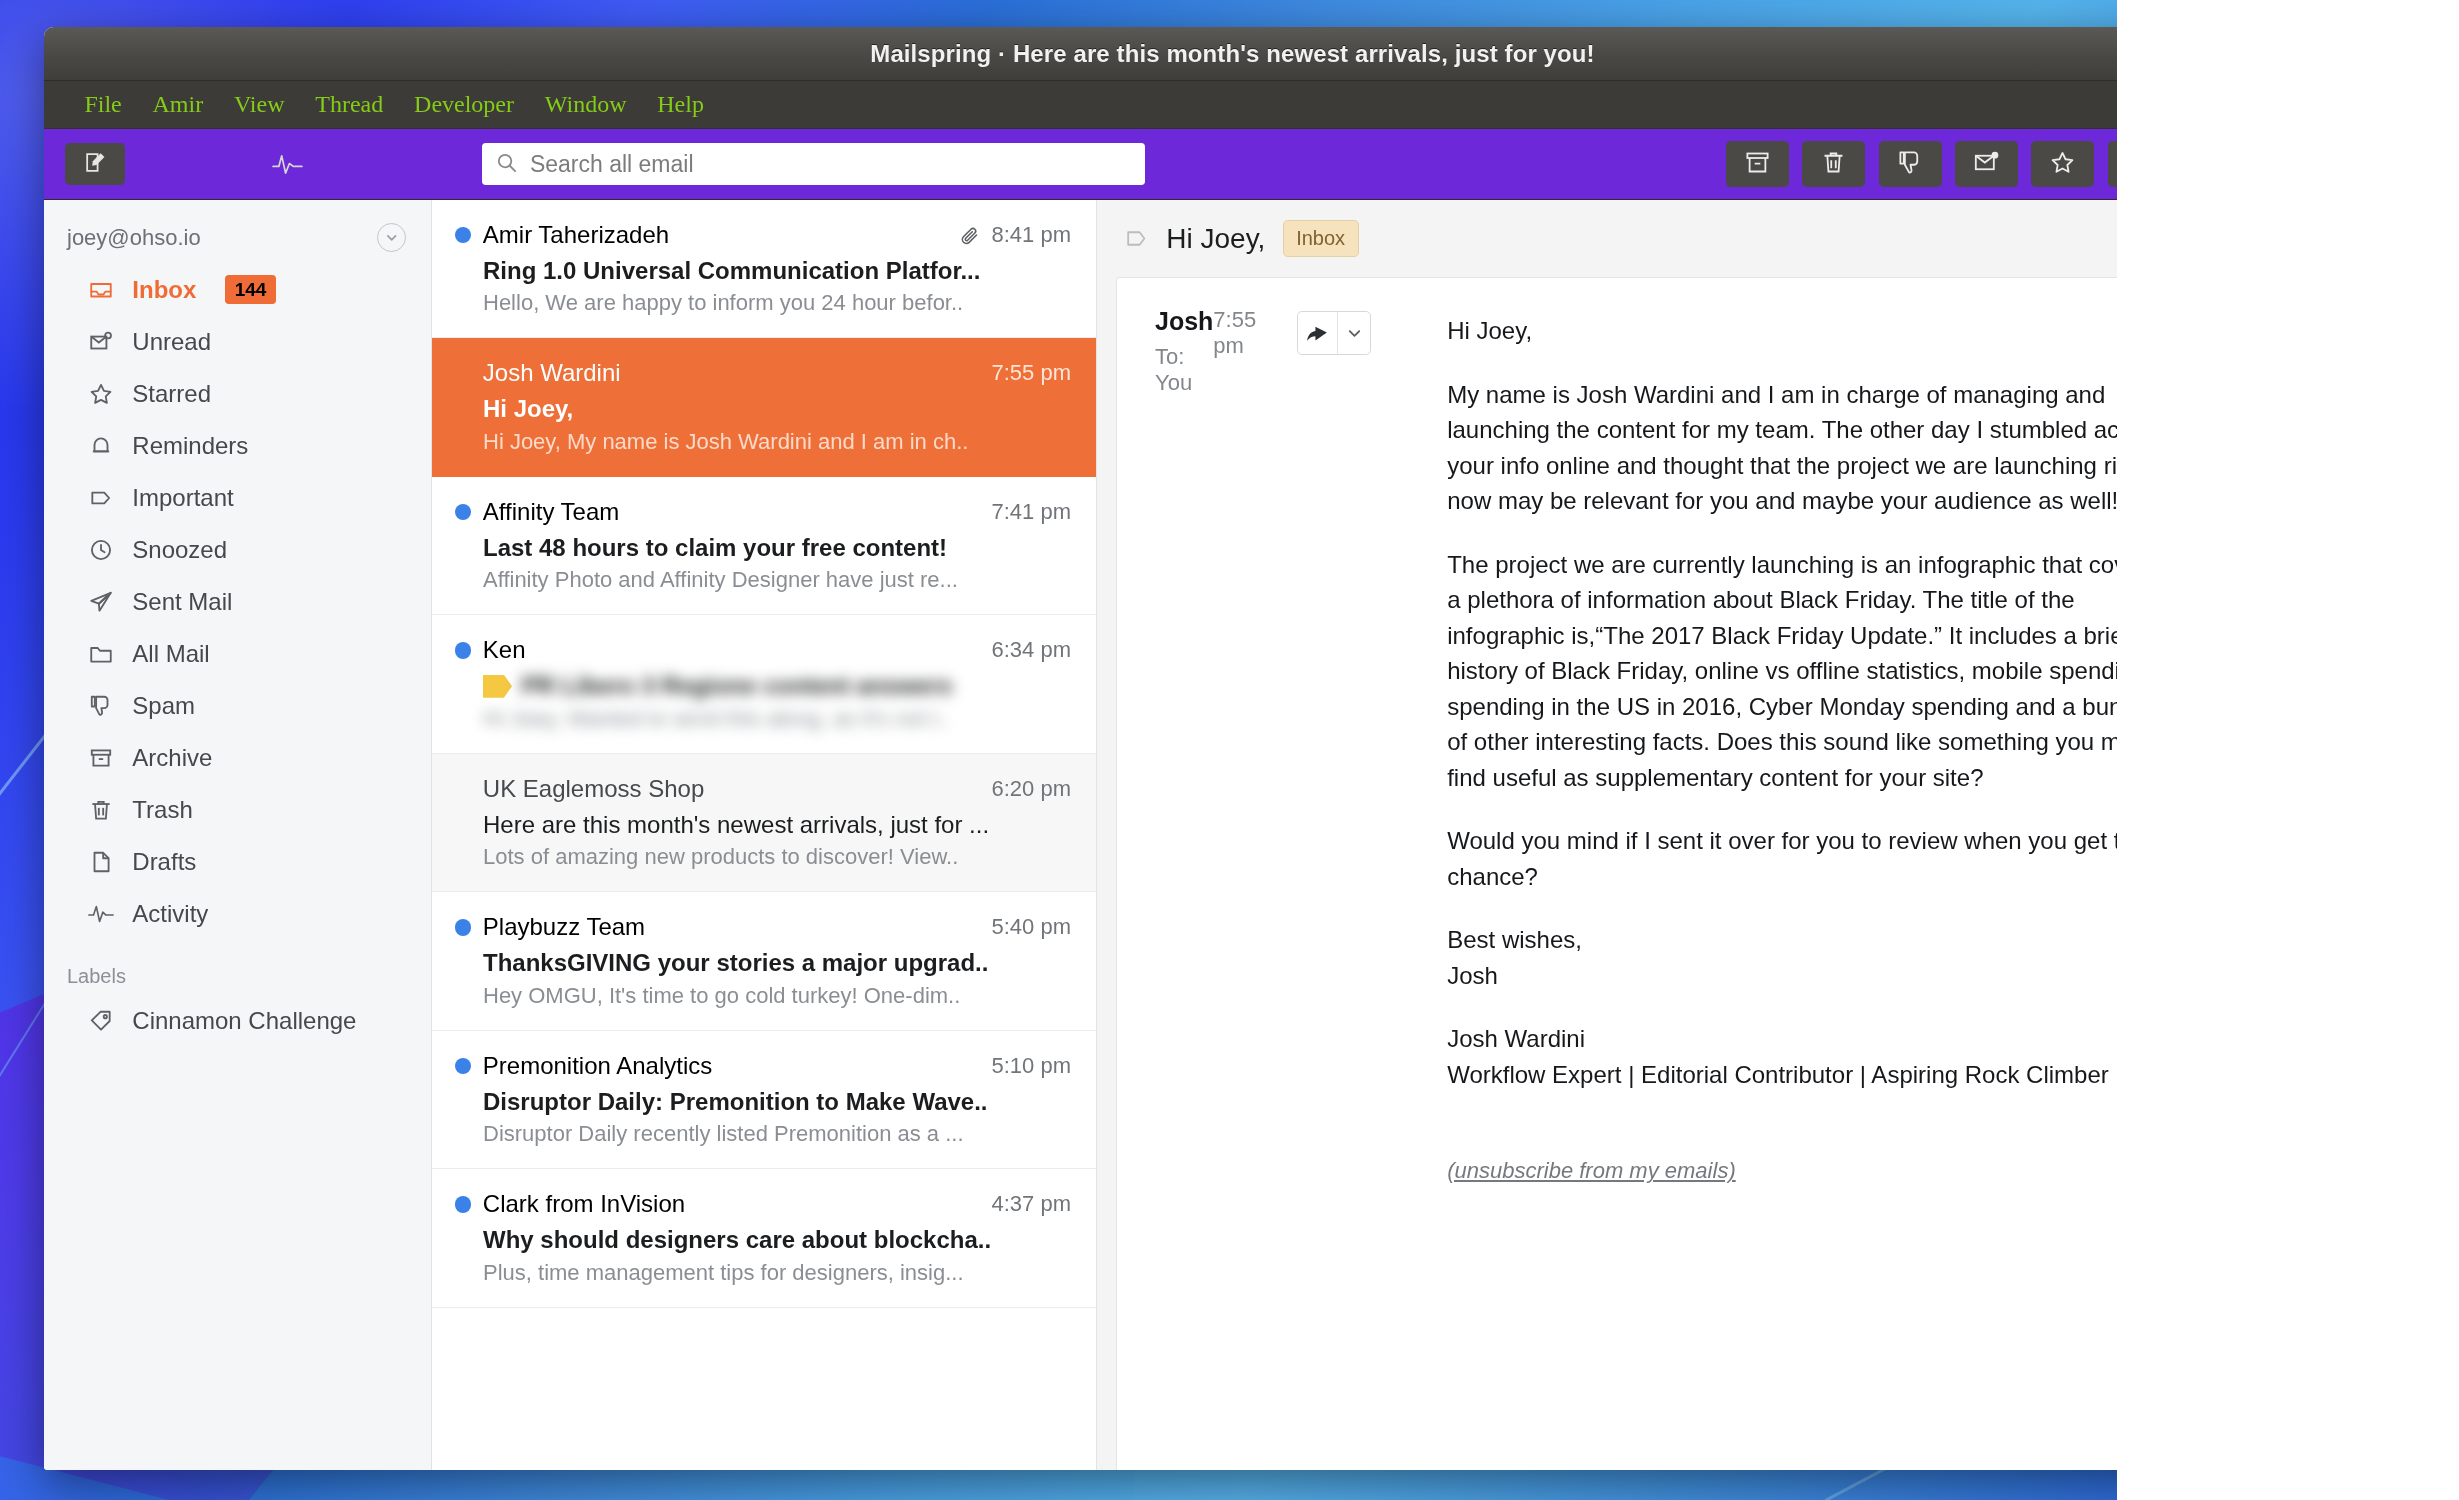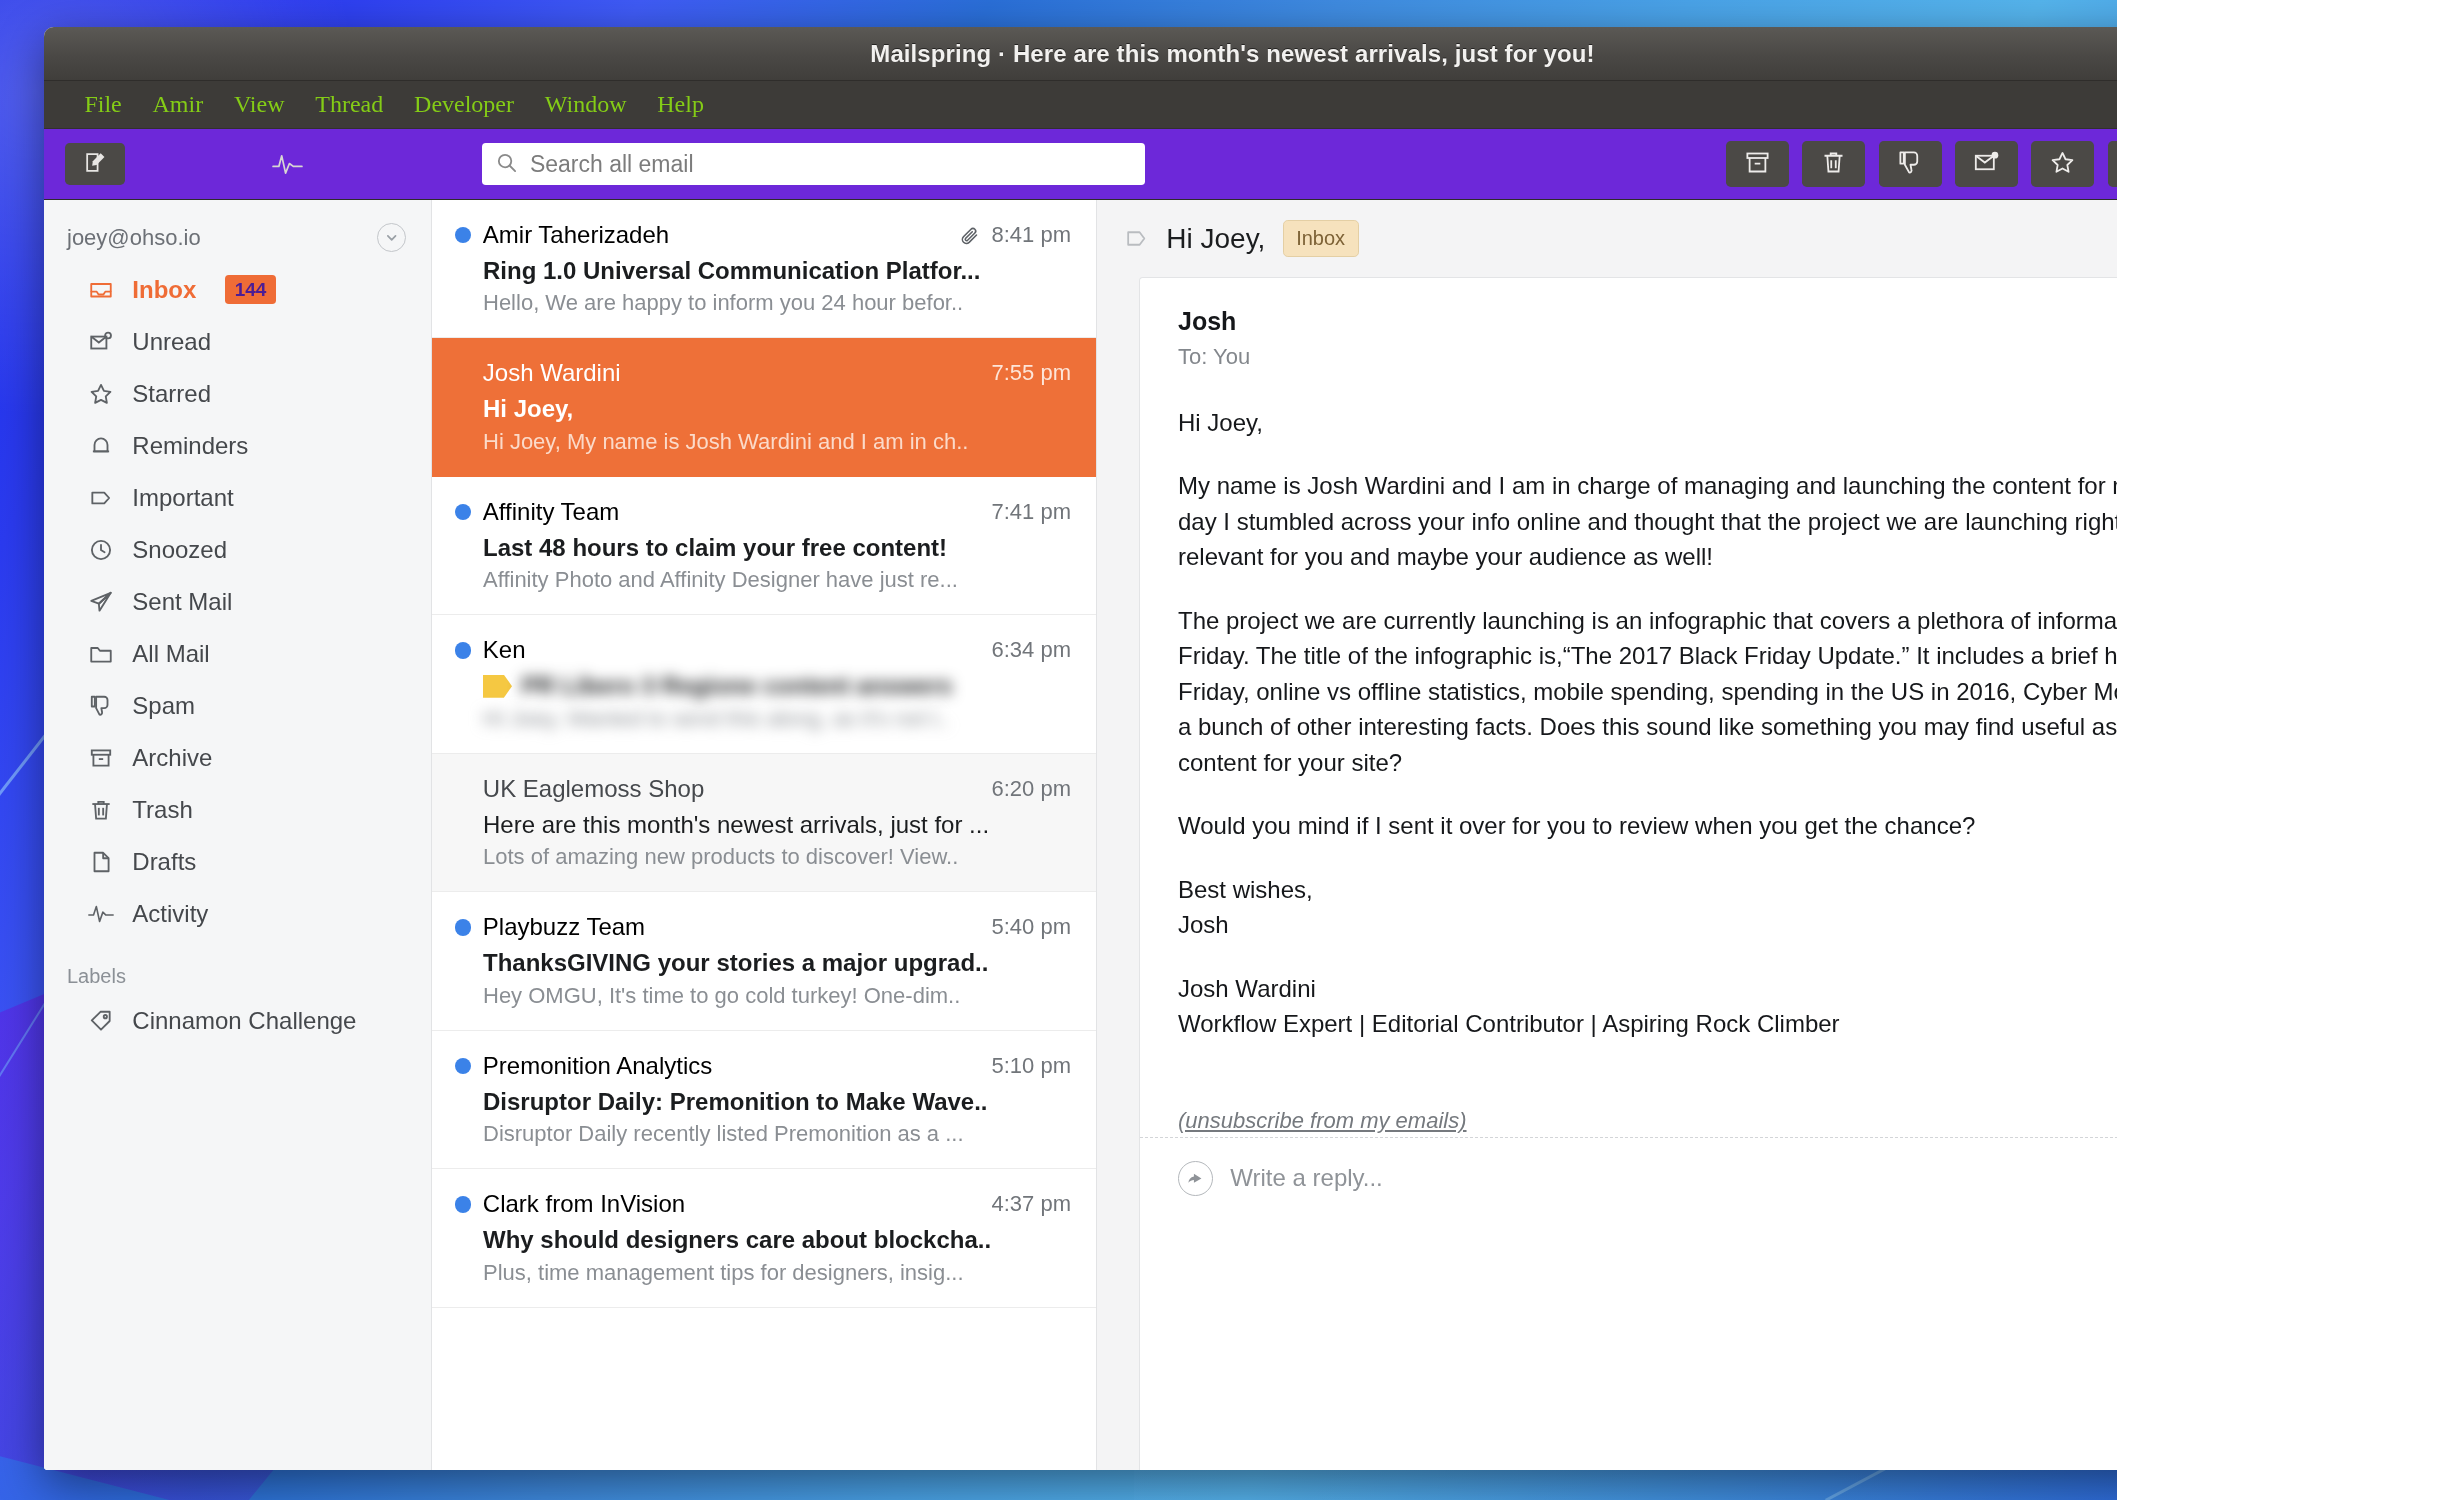--- a/index.html
+++ b/index.html
@@ -199,21 +199,21 @@
     padding-left: 42px;
     gap: 17.3px;
     cursor: pointer;
     color: #45484c;
     font-size: 24px;
   }
   .nav-item .ico { width: 29px; display:flex; align-items:center; justify-content:center; flex:0 0 29px; color:#5e6266;}
   .nav-item.active { color: #ef6c36; font-weight: bold; }
   .nav-item.active .ico { color: #ef6c36; }
   .badge {
-    background: #ef6c36; color: #4c1d95;
+    background: #ef6c36; color: #000000;
     font-size: 19px; font-weight: bold;
     border-radius: 3.8px;
     padding: 1.9px 9.6px;
     margin-left: 11.5px;
     line-height: 1.35;
   }
   .sec-head {
     font-size: 20px; color: #8b9096;
     padding: 25px 0 7.7px 23px;
   }
@@ -292,28 +292,28 @@
     border: 1px solid #e4cfa4;
     font-size: 20px;
     border-radius: 4.8px;
     padding: 5.8px 12.5px;
     white-space: nowrap;
   }
   .rp-head-actions { margin-left: auto; display:flex; align-items:center; gap: 21px; color:#4b4e52;}
   .rp-head-actions > span { cursor:pointer; display:flex; align-items:center;}
 
   .rp-card {
-    margin: 0 42px;
+    margin: 0 19px;
     background: #fff;
     border: 1px solid #e3e4e6;
     border-bottom: none;
     border-radius: 3.8px 3.8px 0 0;
     flex: 1 1 auto;
     overflow: hidden;
-    display: flex; flex-direction: column;
+    display: flex; flex-direction: row;
     min-height: 0;
   }
   .msg-head {
     padding: 29px 38px 0 38px;
     display: flex; align-items: flex-start;
   }
   .mh-left { flex: 1 1 auto; }
   .mh-name { font-size: 25px; font-weight: bold; color:#15171a; margin-bottom: 7.7px;}
   .mh-to { font-size: 22px; color: #83878c; }
   .mh-right { display:flex; align-items:center; gap: 21px; }

